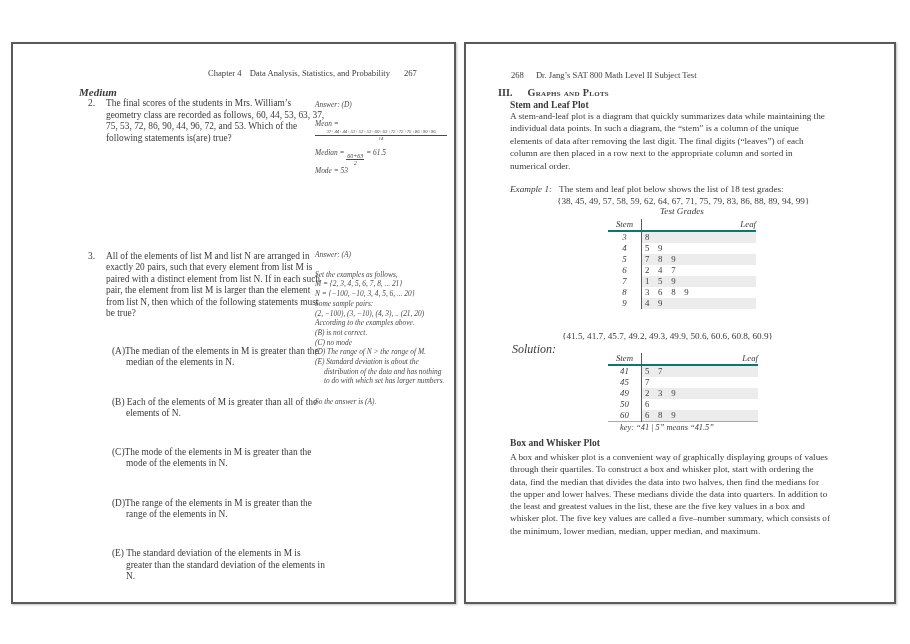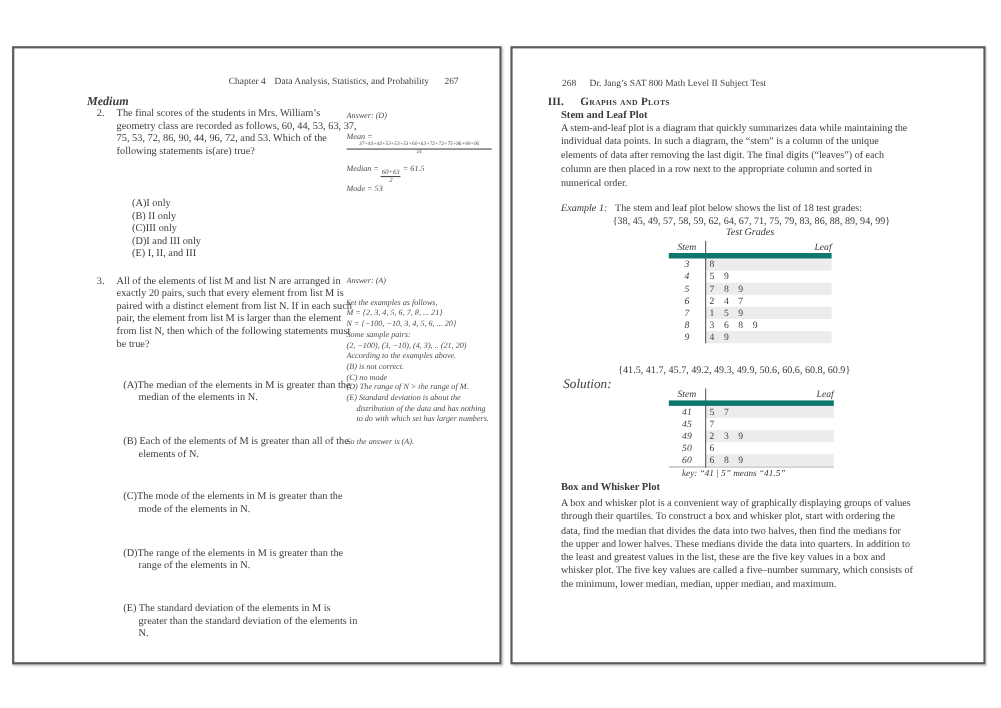--- a/index.html
+++ b/index.html
@@ -51,21 +51,21 @@
   .ex-line{font-size:9.2px;white-space:nowrap;}
   .ex-label{font-style:italic;}
   .ex-text{margin-left:7px;}
   .datalist{font-size:9.2px;white-space:nowrap;}
   .solution{font-size:12px;font-style:italic;}
 
   .slt{width:148px;}
   .slt .t-title{width:100%;text-align:center;font-style:italic;font-size:9.2px;margin-bottom:3px;}
   .slt .tbl{position:relative;}
   .slt .vrule{position:absolute;left:33px;top:0;bottom:0;width:1px;background:#5a5a5a;}
-  .slt .thead{position:relative;height:11px;border-bottom:5px solid #0f766e;font-style:italic;font-size:8.8px;}
+  .slt .thead{position:relative;height:11px;border-bottom:2px solid #0f766e;font-style:italic;font-size:8.8px;}
   .slt .th-stem{position:absolute;left:0;width:33px;text-align:center;}
   .slt .th-leaf{position:absolute;left:0;right:0;text-align:right;}
   .slt .row{display:flex;height:11px;font-size:8.8px;line-height:11px;}
   .slt .stem{width:33px;text-align:center;font-style:italic;flex:0 0 33px;}
   .slt .leaf{flex:1;padding-left:4px;word-spacing:6.5px;}
   .slt .row:nth-child(odd) .leaf{background:#ececec;}
   .slt .bline{border-bottom:1px solid #a9a9a9;}
   .keyline{font-size:8.4px;font-style:italic;white-space:nowrap;margin-top:1px;}
 </style>
 </head>
@@ -76,27 +76,20 @@
   <div class="abs lp-header">
     <span>Chapter 4</span><span class="sp1">Data Analysis, Statistics, and Probability</span><span class="sp2">267</span>
   </div>
 
   <div class="abs medium">Medium</div>
 
   <div class="abs qnum" style="left:75px;top:54px;">2.</div>
   <div class="abs qtext" style="left:93px;top:54px;">The final scores of the students in Mrs. William’s geometry class are recorded as follows, 60, 44, 53, 63, 37, 75, 53, 72, 86, 90, 44, 96, 72, and 53. Which of the following statements is(are) true?</div>
 
 
-  <div class="abs choices2">
-    <div>(A)I only</div>
-    <div>(B) II only</div>
-    <div>(C)III only</div>
-    <div>(D)I and III only</div>
-    <div>(E) I, II, and III</div>
-  </div>
 
   <div class="abs anscol" id="ans-q2">
     <div class="ans-label">Answer: (D)</div>
     <div>Mean =</div>
     <div class="mean-frac">
       <span class="fnum">37+44+44+53+53+53+60+63+72+72+75+86+90+96</span>
       <span class="fden">14</span>
     </div>
     <div class="median-line">
       <span>Median =</span>

